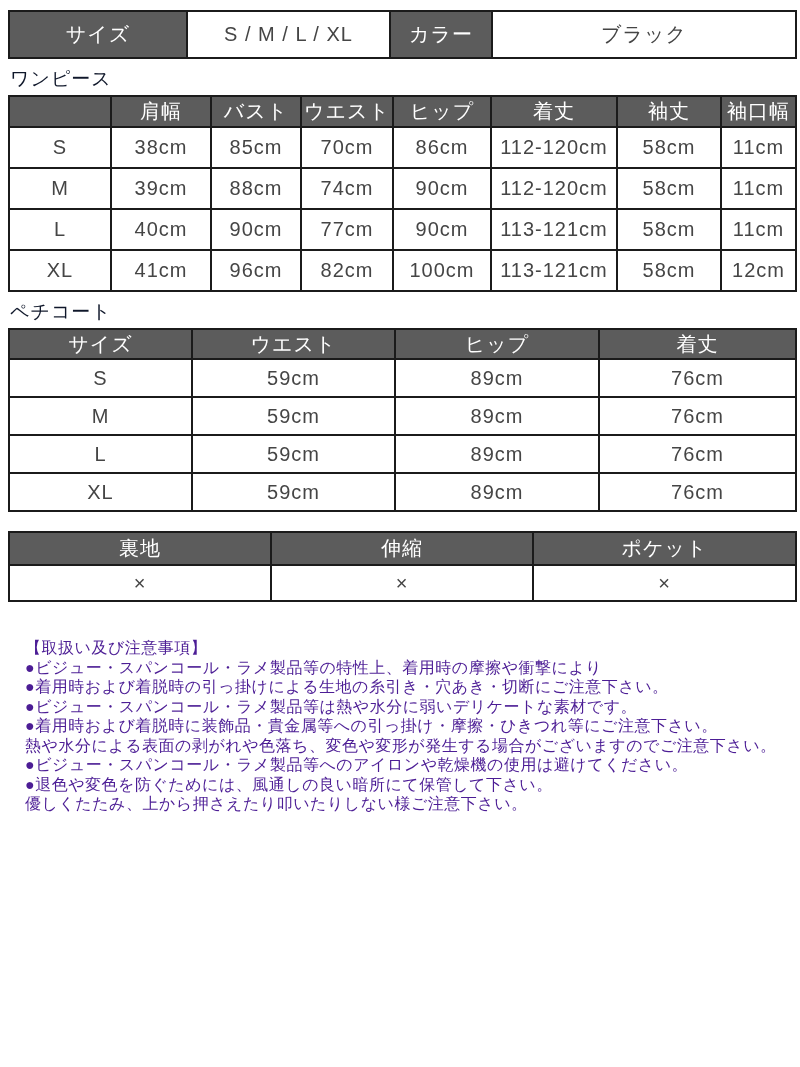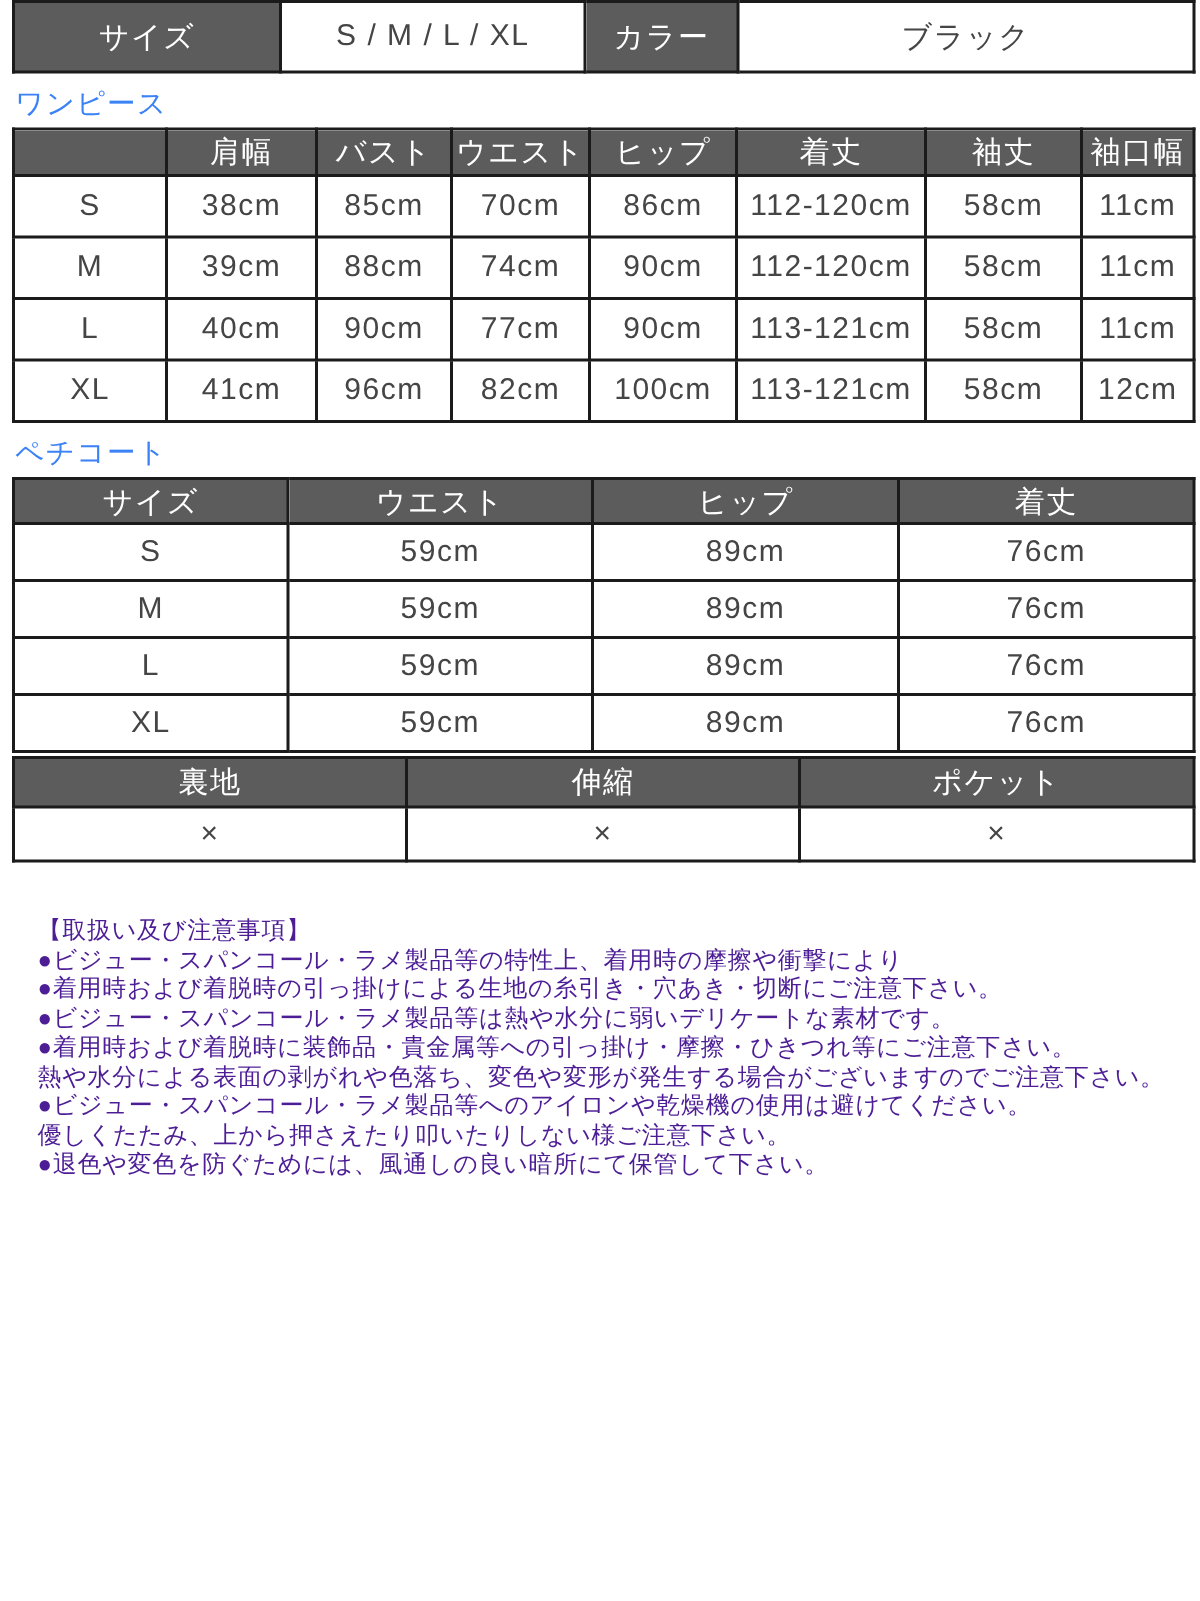--- a/index.html
+++ b/index.html
@@ -7,21 +7,21 @@
     padding: 0;
     background: #ffffff;
   }
   body {
     width: 800px;
     height: 1067px;
     font-family: "Liberation Sans", "DejaVu Sans", sans-serif;
     color: #3b3b3b;
     overflow: hidden;
   }
-  .sheet { }
+  .sheet { padding-top: 10px; }
   table.tbl {
     border-collapse: collapse;
     table-layout: fixed;
     width: 787px;
     margin-left: 8px;
     border: 2px solid #141414;
   }
   table.tbl td {
     border: 2px solid #1b1b1b;
     text-align: center;
@@ -42,24 +42,24 @@
   
   table.onepiece td.hd { height: 29px; }
   table.onepiece td.dt { height: 39px; }
   
   table.petti td.hd { height: 28px; }
   table.petti td.dt { height: 36px; }
   
   table.feat1 { margin-top: 4px; }
   table.feat1 td.hd, table.feat2 td.hd { height: 31px; }
   table.feat1 td.dt, table.feat2 td.dt { height: 34px; }
-  table.feat2 { margin-top: 2px; }
+  table.feat2 { margin-top: 19px; }
   .section-label {
     font-size: 19px;
-    color: #3b82f6;
+    color: #0f172a;
     margin: 7px 0 3px 10px;
     letter-spacing: 1px;
   }
   .notes {
     margin: 36px 0 0 25px;
     font-size: 16px;
     line-height: 19.5px;
     color: #4c1d95;
     letter-spacing: 0.5px;
   }
@@ -217,17 +217,17 @@
     </table>
 
   <div class="notes">
     <div class="line">【取扱い及び注意事項】</div>
     <div class="line">●ビジュー・スパンコール・ラメ製品等の特性上、着用時の摩擦や衝撃により</div>
     <div class="line">●着用時および着脱時の引っ掛けによる生地の糸引き・穴あき・切断にご注意下さい。</div>
     <div class="line">●ビジュー・スパンコール・ラメ製品等は熱や水分に弱いデリケートな素材です。</div>
     <div class="line">●着用時および着脱時に装飾品・貴金属等への引っ掛け・摩擦・ひきつれ等にご注意下さい。</div>
     <div class="line">熱や水分による表面の剥がれや色落ち、変色や変形が発生する場合がございますのでご注意下さい。</div>
     <div class="line">●ビジュー・スパンコール・ラメ製品等へのアイロンや乾燥機の使用は避けてください。</div>
+    <div class="line">●退色や変色を防ぐためには、風通しの良い暗所にて保管して下さい。</div>
     <div class="line">優しくたたみ、上から押さえたり叩いたりしない様ご注意下さい。</div>
-    <div class="line">●退色や変色を防ぐためには、風通しの良い暗所にて保管して下さい。</div>
   </div>
 
 </div>
 
 </body></html>

